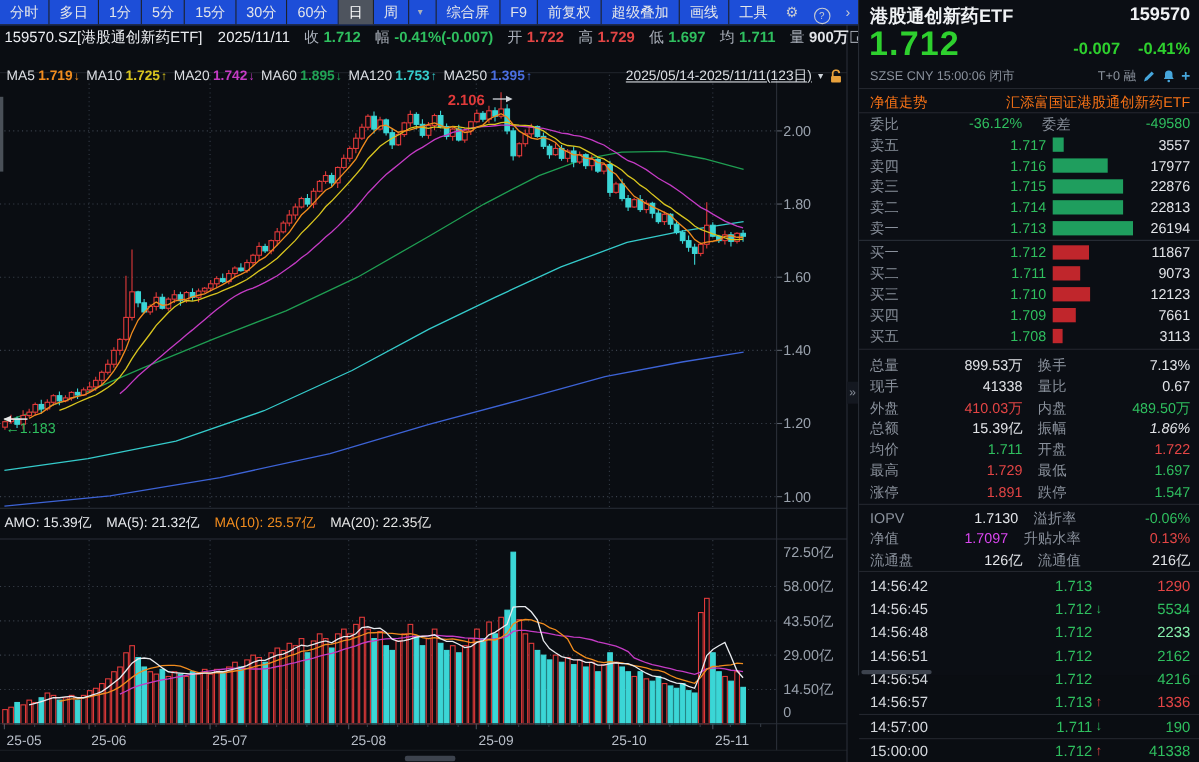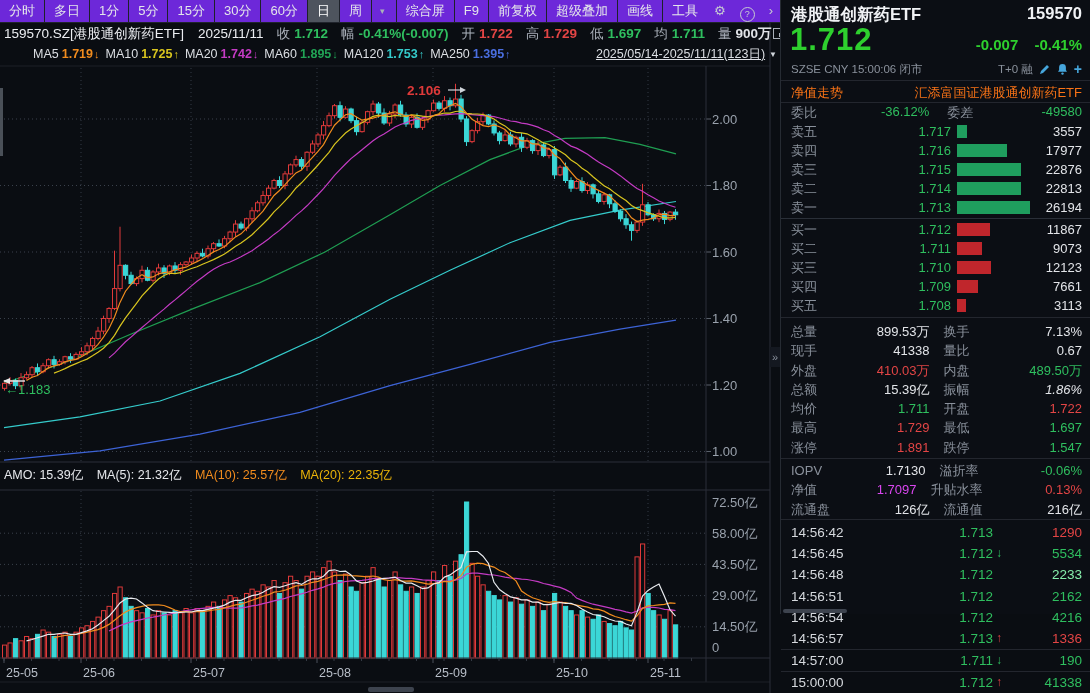--- a/index.html
+++ b/index.html
@@ -1,41 +1,41 @@
 <!DOCTYPE html>
 <html><head>
 <meta charset="utf-8">
 <style>
   html,body{margin:0;padding:0;background:#000;}
   .app{position:relative;width:1090px;height:693px;background:#0a0d12;overflow:hidden;
        font-family:"Liberation Sans","DejaVu Sans",sans-serif;color:#e2e4e8;}
   .chart-svg{position:absolute;left:0;top:0;}
   
-  .toolbar{position:absolute;left:0;top:0;width:780px;height:22px;background:#6d28d9;
+  .toolbar{position:absolute;left:0;top:0;width:780px;height:22px;background:#1d4ed8;
            border-bottom:1px solid #20242c;display:flex;align-items:center;font-size:13px;}
   .tb-item{padding:0 9px;height:22px;line-height:22px;color:#e4e6ea;border-right:1px solid #1d2129;cursor:default;}
   .tb-item.active{background:#4e545e;color:#fff;}
   .periods{display:flex;}
   .caret{color:#aab0ba;font-size:9px;padding:0 8px;}
   .tb-right{margin-left:auto;display:flex;}
   .tb-ritem{padding:0 9px;color:#e4e6ea;border-left:1px solid #1d2129;height:22px;line-height:22px;}
   .tb-icon{color:#c7cbd2;padding:0 7px;font-size:13px;line-height:22px;}
   .tb-icon .qm{display:inline-block;width:13px;height:13px;border:1px solid #c7cbd2;border-radius:50%;
                font-size:9px;line-height:13px;text-align:center;vertical-align:-2px;}
   
   .info-row{position:absolute;left:0;top:23px;width:780px;height:21px;display:flex;align-items:center;
             font-size:13.5px;white-space:nowrap;}
   .sym{color:#eceef2;margin-left:4px;}
   .date{color:#eceef2;margin-left:14px;}
   .if-l{color:#aab0ba;margin-left:13px;margin-right:4px;}
   .if-v{font-weight:bold;}
   .pip{margin-left:2px;display:inline-flex;}
   
-  .ma-row{position:absolute;left:0;top:44px;width:780px;height:20px;display:flex;align-items:center;
-          font-size:12.5px;white-space:nowrap;margin-left:27px;}
+  .ma-row{position:absolute;left:0;top:59px;width:780px;height:20px;display:flex;align-items:center;
+          font-size:12.5px;white-space:nowrap;}
   .ma-l{color:#dcdfe4;margin-left:6px;margin-right:3px;}
   .ma-v{font-weight:bold;}
   .ma-a{font-size:11px;margin-left:1px;}
   .range{margin-left:auto;margin-right:14px;color:#dcdfe4;display:flex;align-items:center;font-size:12.5px;}
   .range u{text-decoration:underline;}
   .range .dd{font-size:8px;color:#cfd4da;margin:0 4px;font-weight:normal;}
   
   .amo-row{position:absolute;left:4px;top:467px;font-size:12.5px;white-space:nowrap;}
   .amo-row span{margin-right:10px;}
   
@@ -603,21 +603,21 @@
         <path d="M3 6V4a3 3 0 0 1 6-.6" fill="none" stroke="#e8a13c" stroke-width="1.6"></path>
         <rect x="1.5" y="6" width="9" height="6" rx="1" fill="#e8a13c"></rect>
       </svg>
     </span>
   </div>
 
   <div class="amo-row">
     <span style="color:#e6e8ec">AMO: 15.39亿</span>
     <span style="color:#e6e8ec">MA(5): 21.32亿</span>
     <span style="color:#f18c1e">MA(10): 25.57亿</span>
-    <span style="color:#eab308">MA(20): 22.35亿</span>
+    <span style="color:#e5e5e5">MA(20): 22.35亿</span>
   </div>
 
   <div class="gutter-handle">»</div>
   <div class="left-scroll"></div>
   <div class="bottom-thumb"></div>
 
   <div class="right-panel">
     <div class="rp-name-row">
       <span>港股通创新药ETF</span>
       <span>159570</span>

